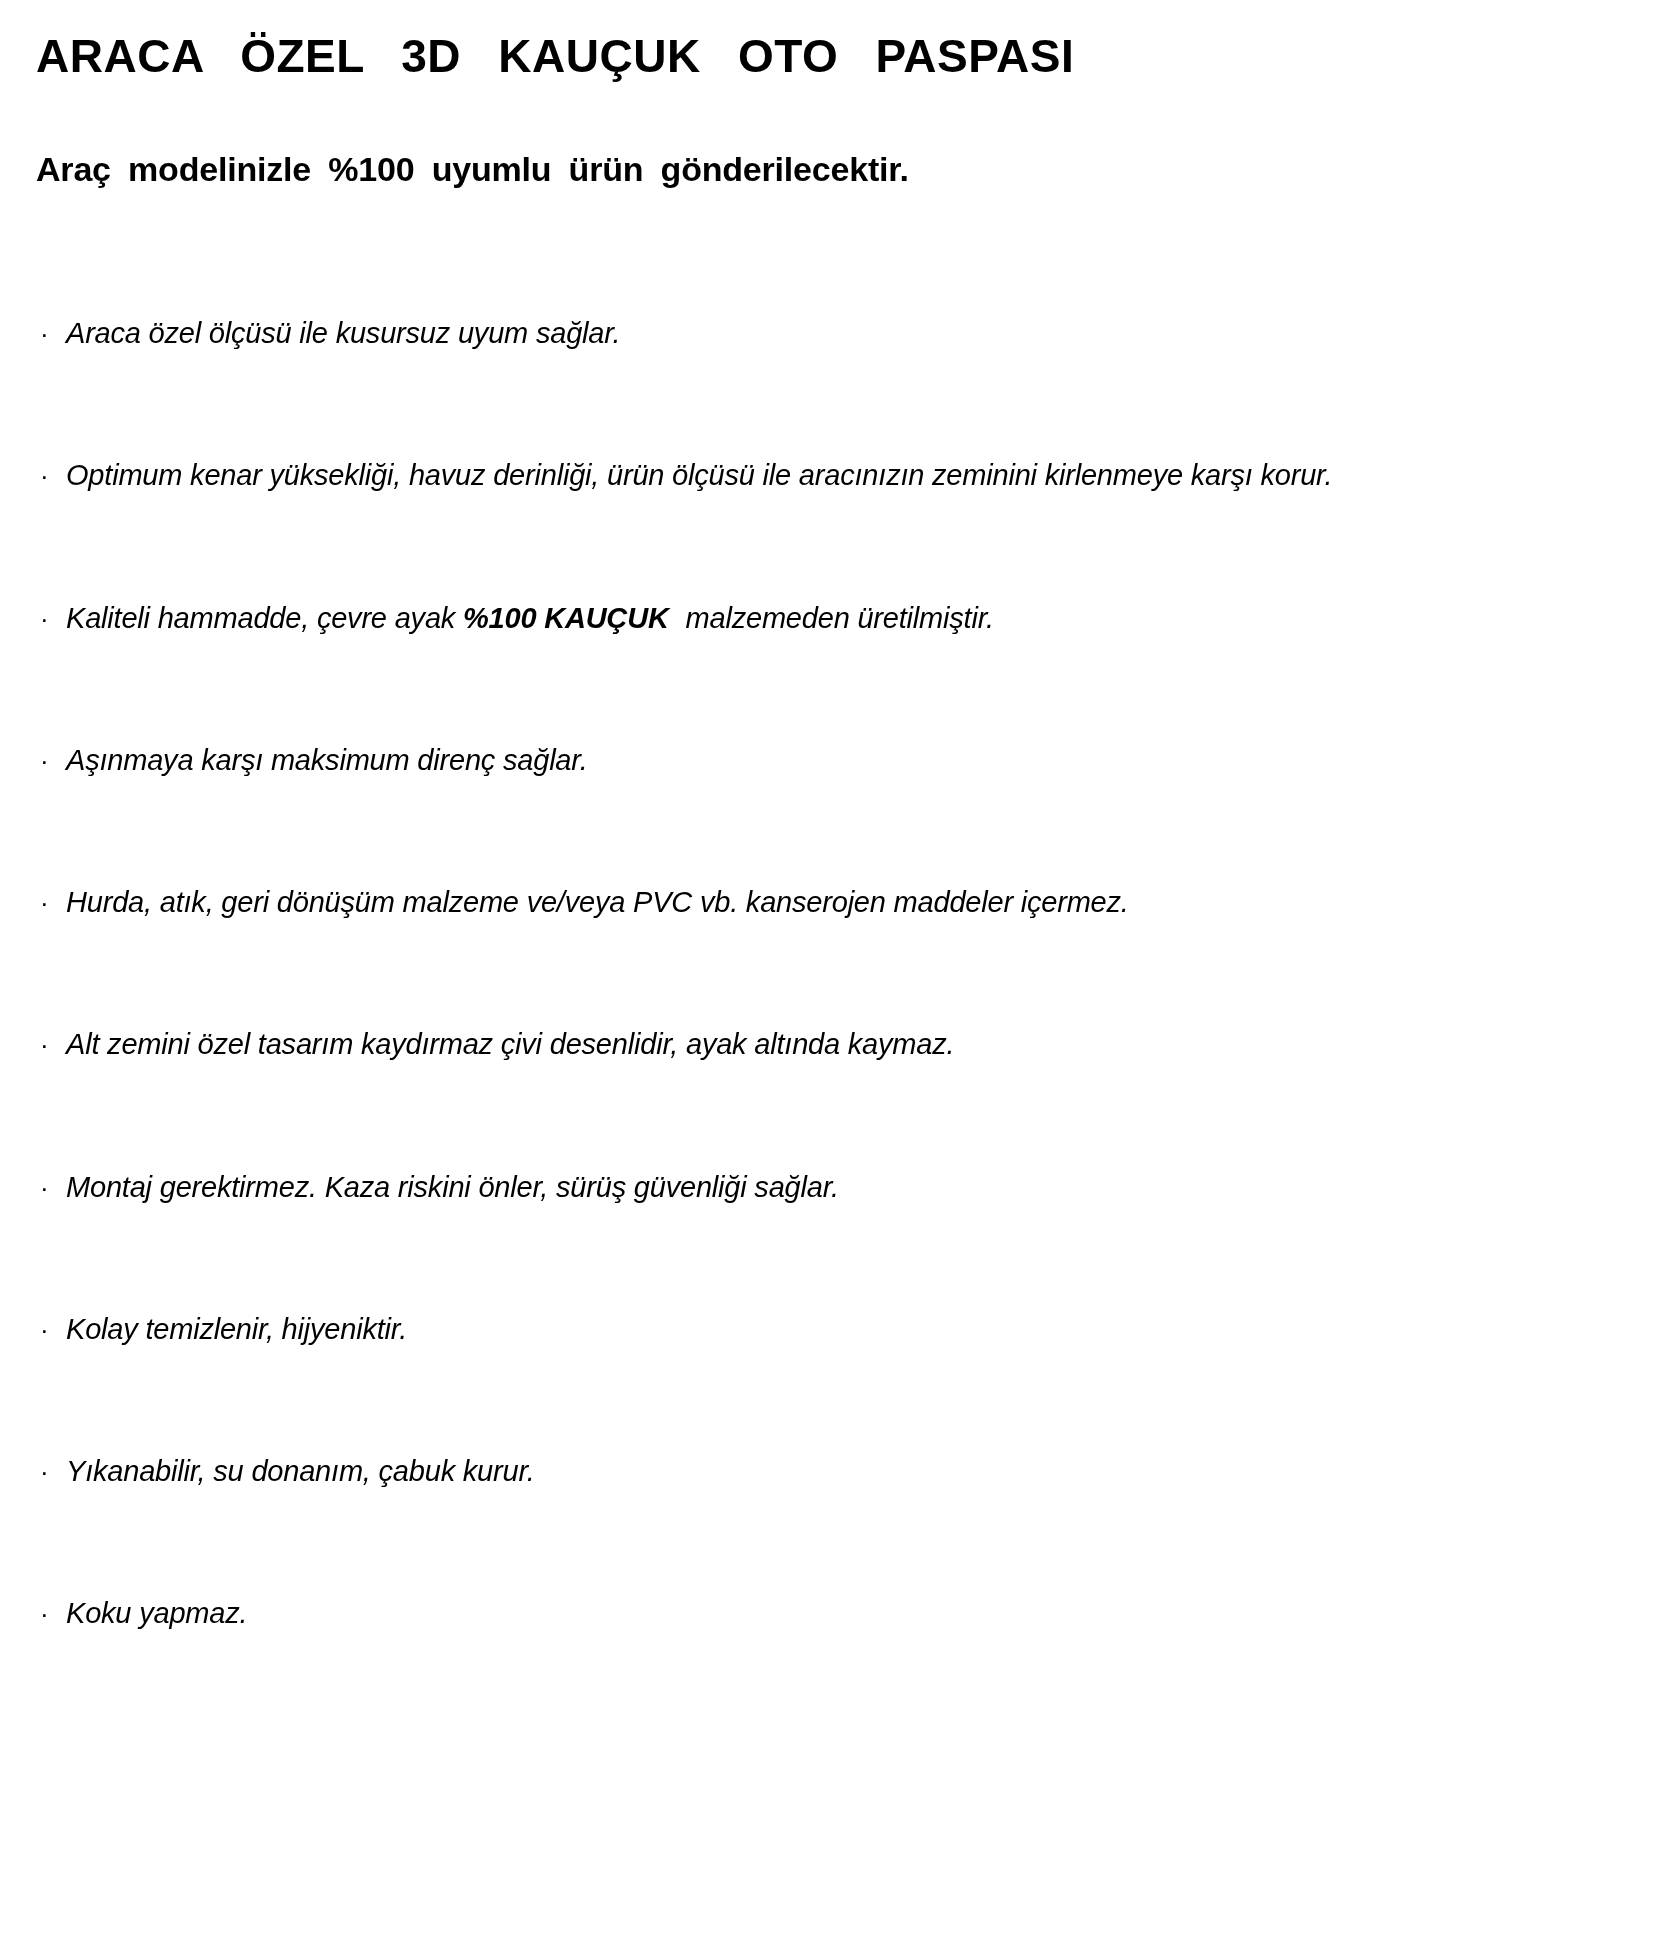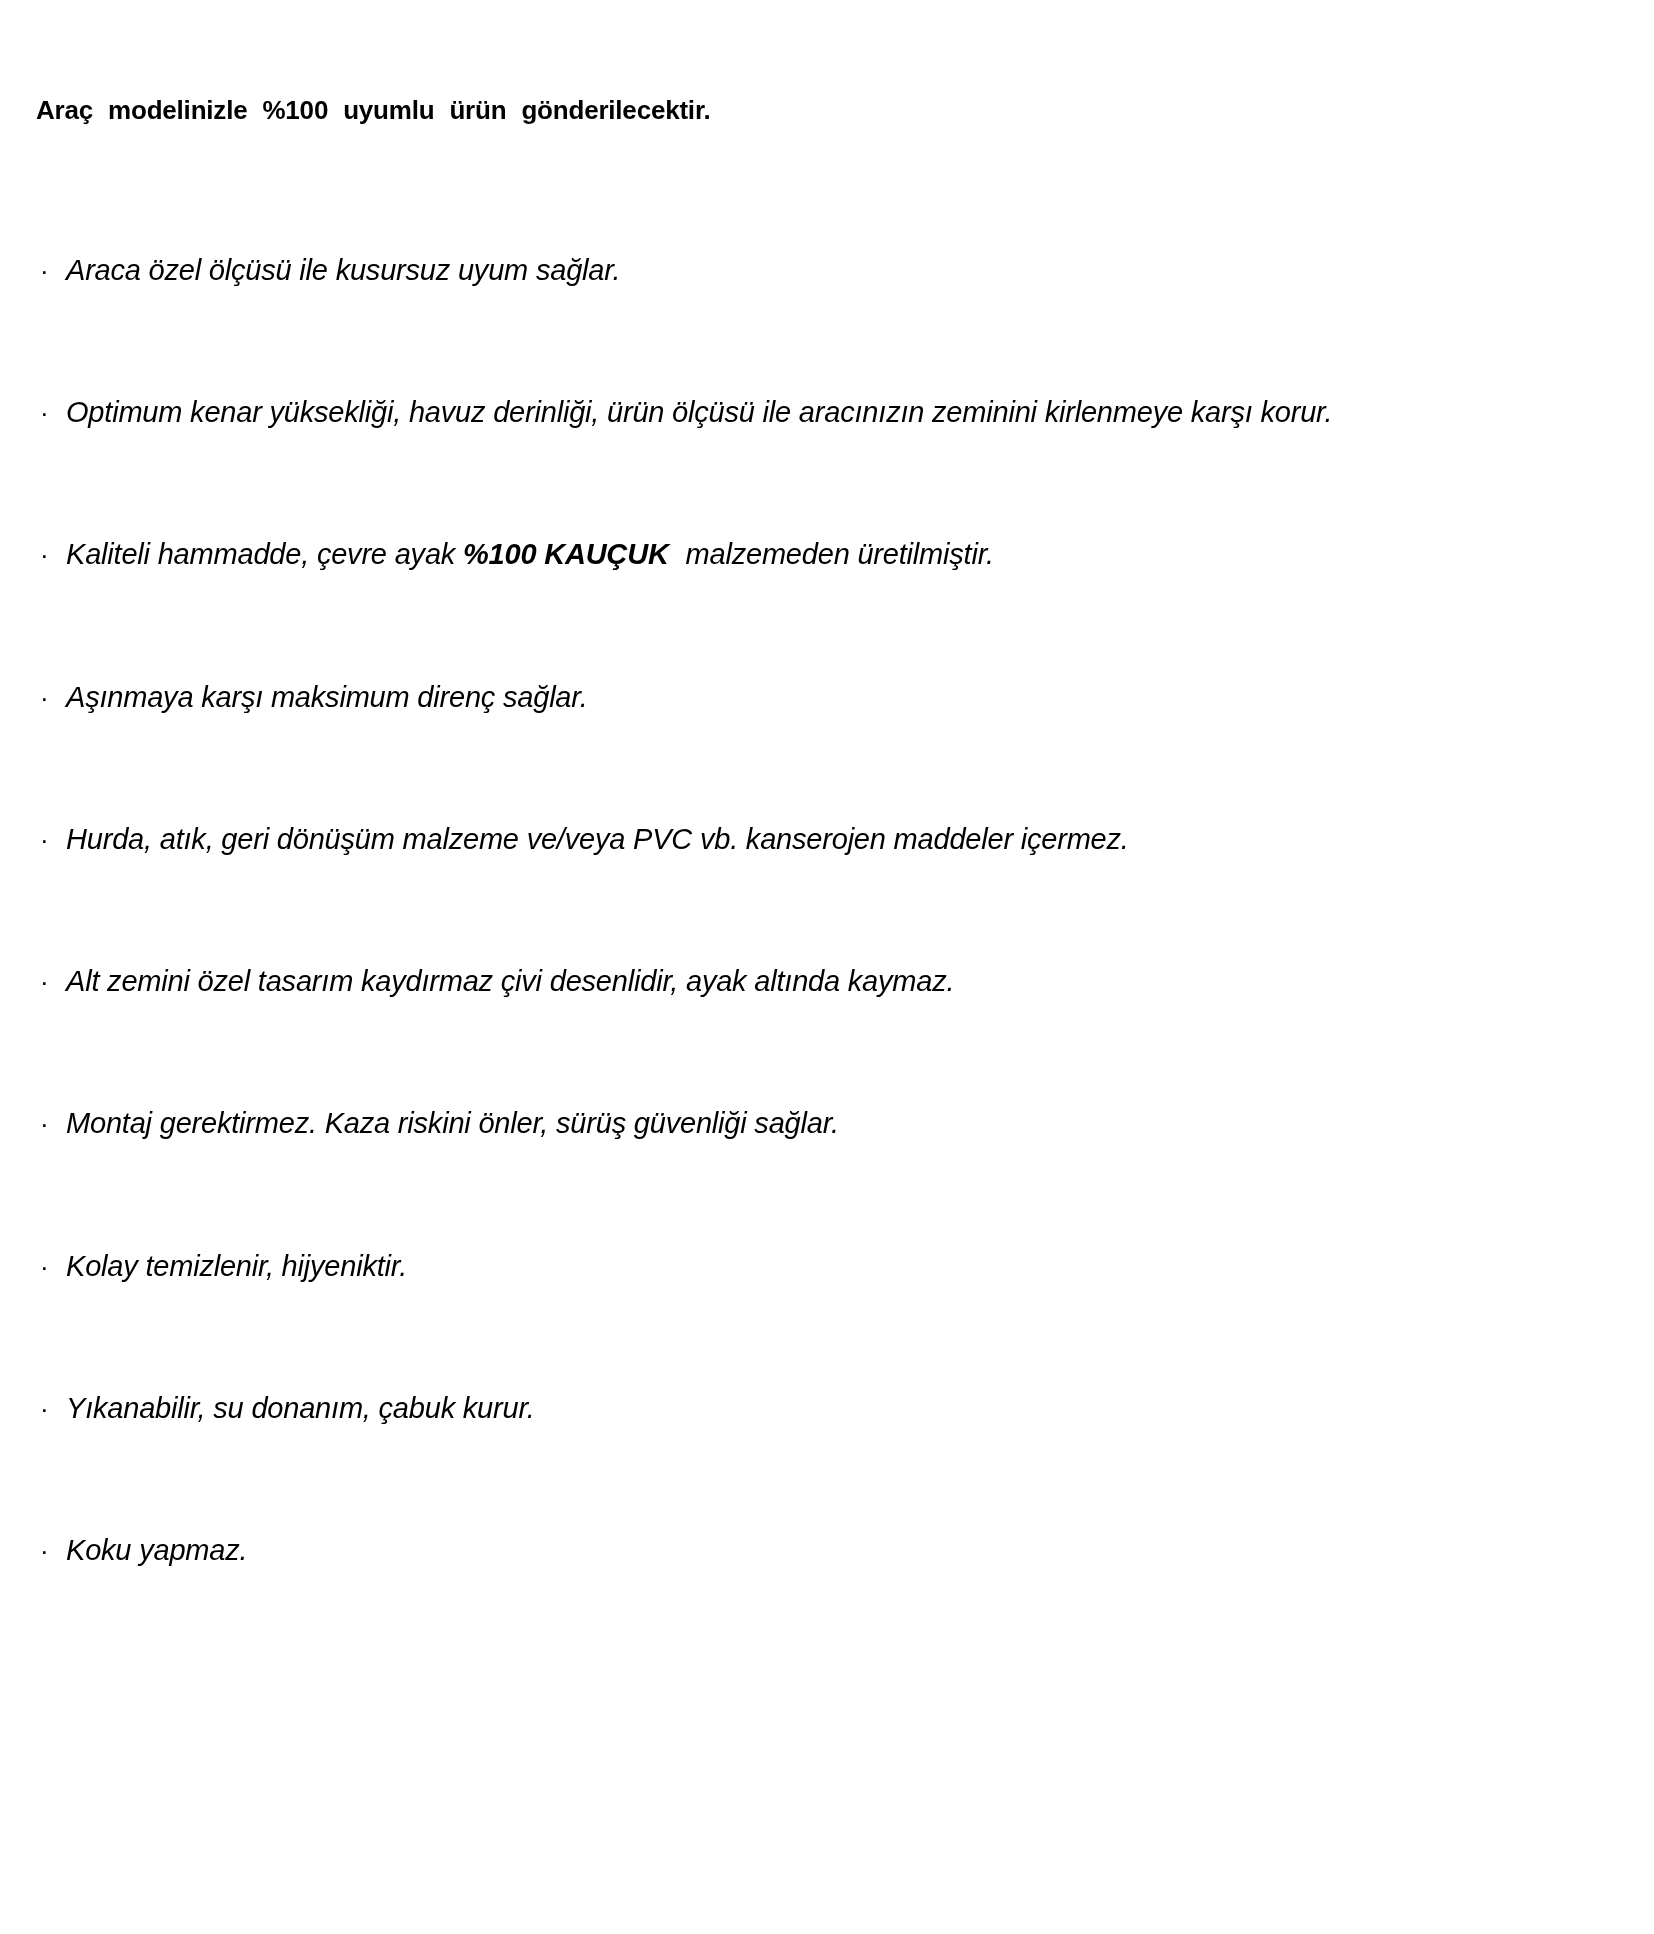--- a/index.html
+++ b/index.html
@@ -21,21 +21,21 @@
   .page-title {
     margin: 0;
     font-size: 46px;
     line-height: 1.15;
     font-weight: bold;
     letter-spacing: 0.5px;
     word-spacing: 24px;
   }
   .para {
     font-weight: bold;
-    font-size: 26px;
+    font-size: 34px;
     letter-spacing: -0.2px;
     word-spacing: 8px;
     text-align: justify;
     max-width: 1532px;
   }
   .intro-para {
     margin: 64px 0 0 0;
     line-height: 1.3;
   }
   .info-para {
@@ -71,20 +71,21 @@
   .bold-inline {
     font-weight: bold;
     padding-right: 9px;
   }
 </style>
 </head>
 <body>
 
 <div class="page">
 
+  <h1 class="page-title">ARACA  ÖZEL  3D  KAUÇUK  OTO  PASPASI</h1>
 
   <p class="para intro-para">Araç modelinizle %100 uyumlu ürün gönderilecektir.</p>
 
 
   <ul class="feature-list">
 
     <li class="feature-item">
       <span class="bullet-marker">·</span>
       <span class="feature-text">Araca özel ölçüsü ile kusursuz uyum sağlar.</span>
     </li>

